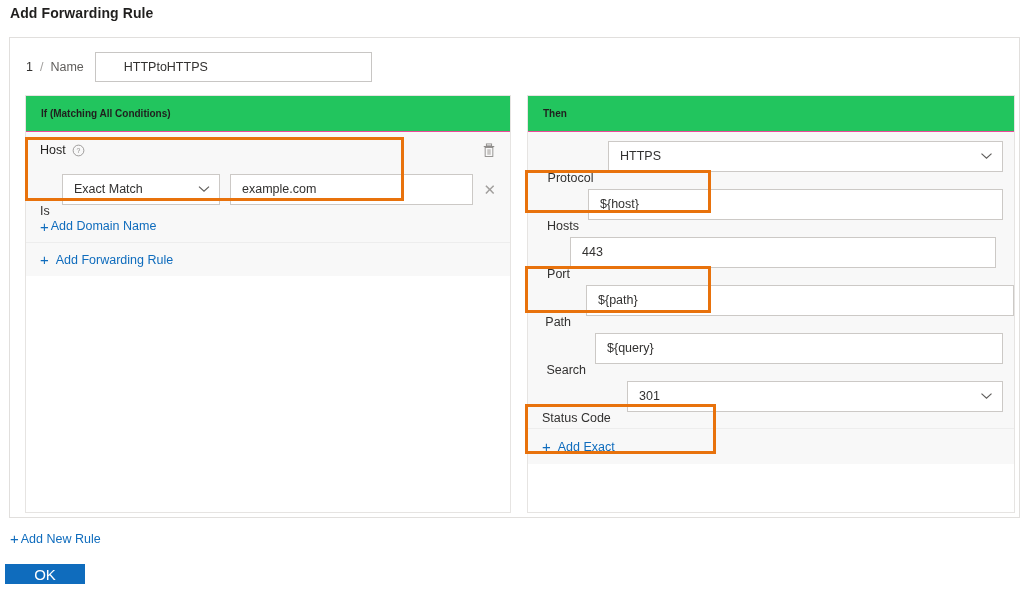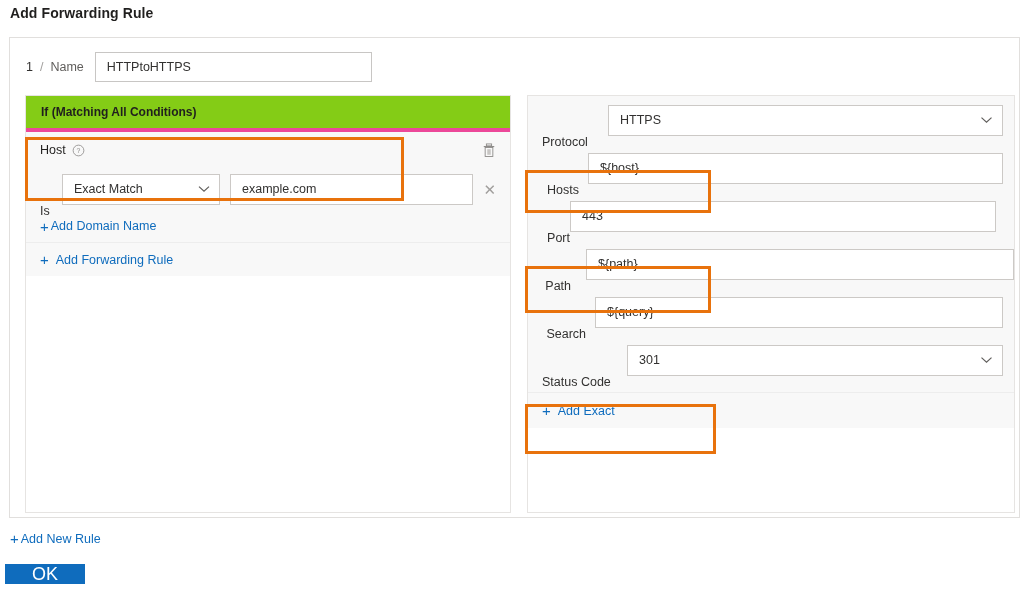--- a/index.html
+++ b/index.html
@@ -54,21 +54,21 @@
   .name-label {
     font-size: 12.5px;
     color: #605e5c;
     margin-right: 11px;
   }
   .name-input {
     width: 277px; height: 30px;
     border: 1px solid #c8c6c4;
     background: #fff;
     display: flex; align-items: center;
-    padding-left: 11px;
+    padding-left: 28px;
     font-size: 12.5px;
     color: #323130;
   }
 
   
   .panels {
     position: absolute;
     left: 15px; top: 57px;
     width: 981px;
     height: 418px;
@@ -77,25 +77,25 @@
     position: absolute;
     top: 0;
     border: 1px solid #e6e4e2;
     background: #ffffff;
   }
   .panel-if   { left: 0px;   width: 486px; height: 418px; }
   .panel-then { left: 502px; width: 488px; height: 418px; }
 
   .panel-header {
     height: 36px;
-    background: #84cc16;
-    border-bottom: 4px solid #ec4899;
+    background: #22c55e;
+    border-bottom: 1px solid #ec4899;
     display: flex; align-items: center;
     padding-left: 15px;
-    font-size: 12px;
+    font-size: 10px;
     font-weight: bold;
     color: #201f1e;
   }
 
   
   .block {
     background: #f8f8f8;
     position: relative;
   }
   .block-title-row {
@@ -201,21 +201,21 @@
   .btn-row {
     position: absolute;
     left: 5px; top: 564px;
     display: flex;
     gap: 11px;
   }
   .btn {
     height: 20px;
     min-width: 80px;
     display: flex; align-items: center; justify-content: center;
-    font-size: 18px;
+    font-size: 15px;
     cursor: pointer;
   }
   .btn-primary {
     background: #0f6cbd;
     color: #ffffff;
     border: 1px solid #0f6cbd;
     width: 80px;
   }
   .btn-secondary {
     background: #ffffff;
@@ -292,25 +292,26 @@
 
         <div class="add-link-row spaced">
           <span class="link">
             <span class="plus gap">+</span>
               <span>Add Forwarding Rule</span>
           </span>
         </div>
       </div>
 
       <div class="panel panel-then">
+        <div class="panel-header">Then</div>
 
         <div class="block">
 
           <div class="field-row">
-            <span class="field-label" style="width:57px; text-align:left;">Protocol</span>
+            <span class="field-label" style="width:57px; text-align:center;">Protocol</span>
             <div class="ctl dd" style="width:395px; margin-left:9px;">
               <span>HTTPS</span>
               <span class="chev">
                 <svg width="13" height="8" viewBox="0 0 12 8">
                     <path d="M1 1.6 L6 6.2 L11 1.6" fill="none" stroke="#605e5c" stroke-width="1.2"></path>
                   </svg>
               </span>
             </div>
           </div>
 

